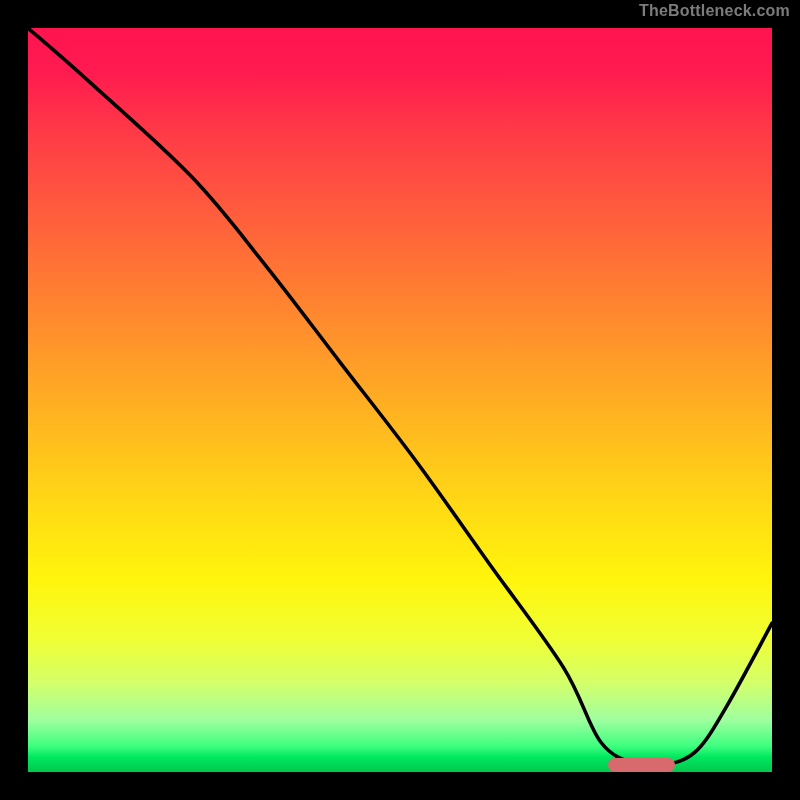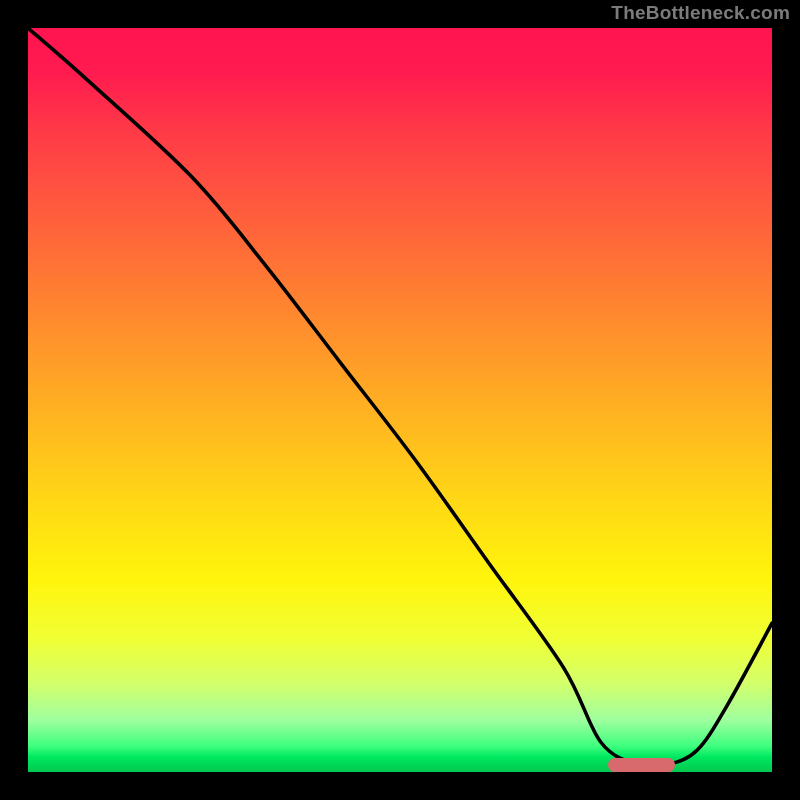--- a/index.html
+++ b/index.html
@@ -15,21 +15,21 @@
     position: relative;
     width: 800px;
     height: 800px;
     background: #000;
   }
   .watermark {
     position: absolute;
     top: 2px;
     right: 10px;
     color: #7b7b7b;
-    font-size: 19px;
+    font-size: 16px;
     font-weight: 600;
     letter-spacing: 0.2px;
     user-select: none;
   }
   .plot {
     position: absolute;
     left: 28px;
     top: 28px;
     width: 744px;
     height: 744px;

